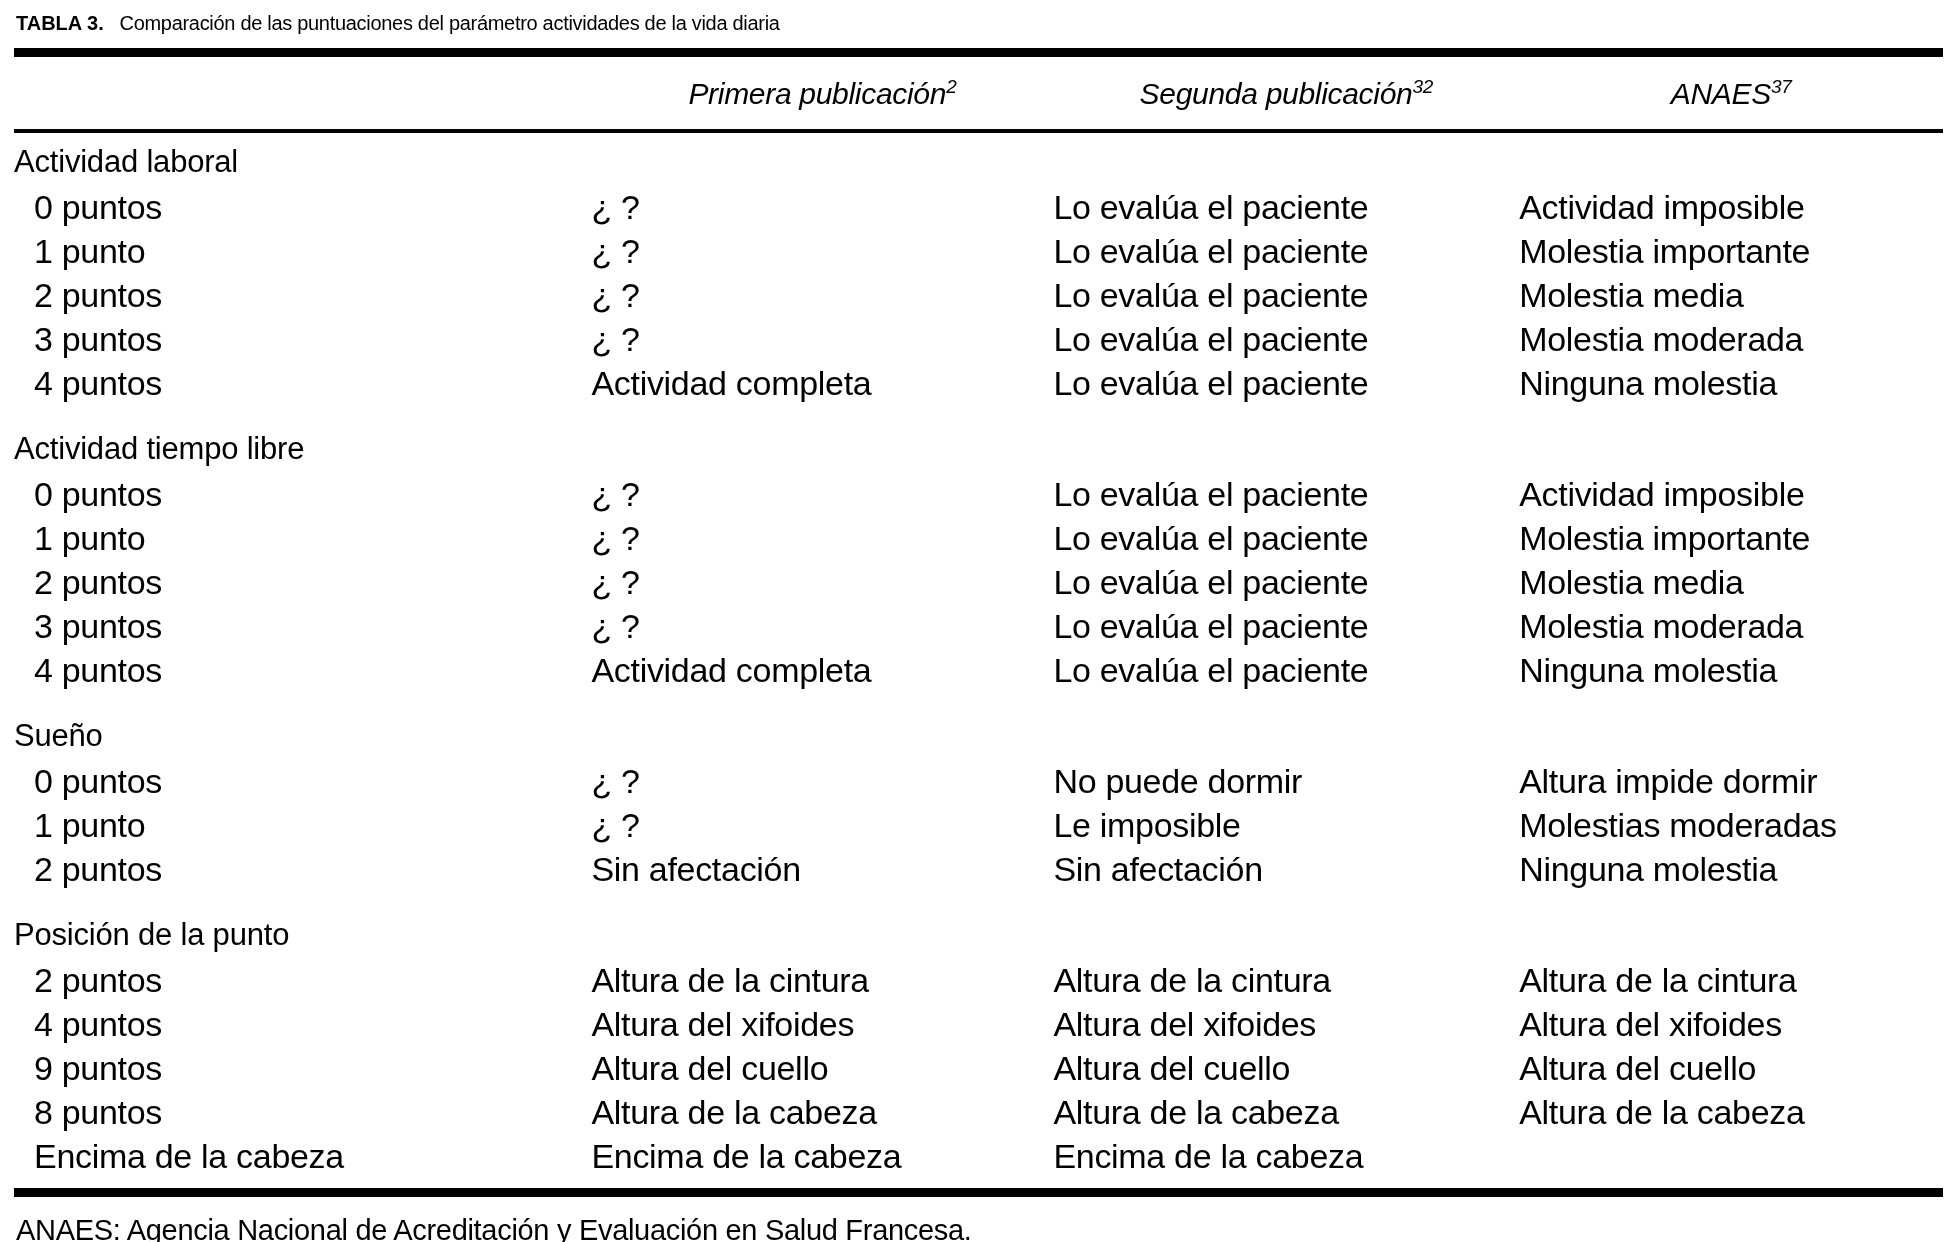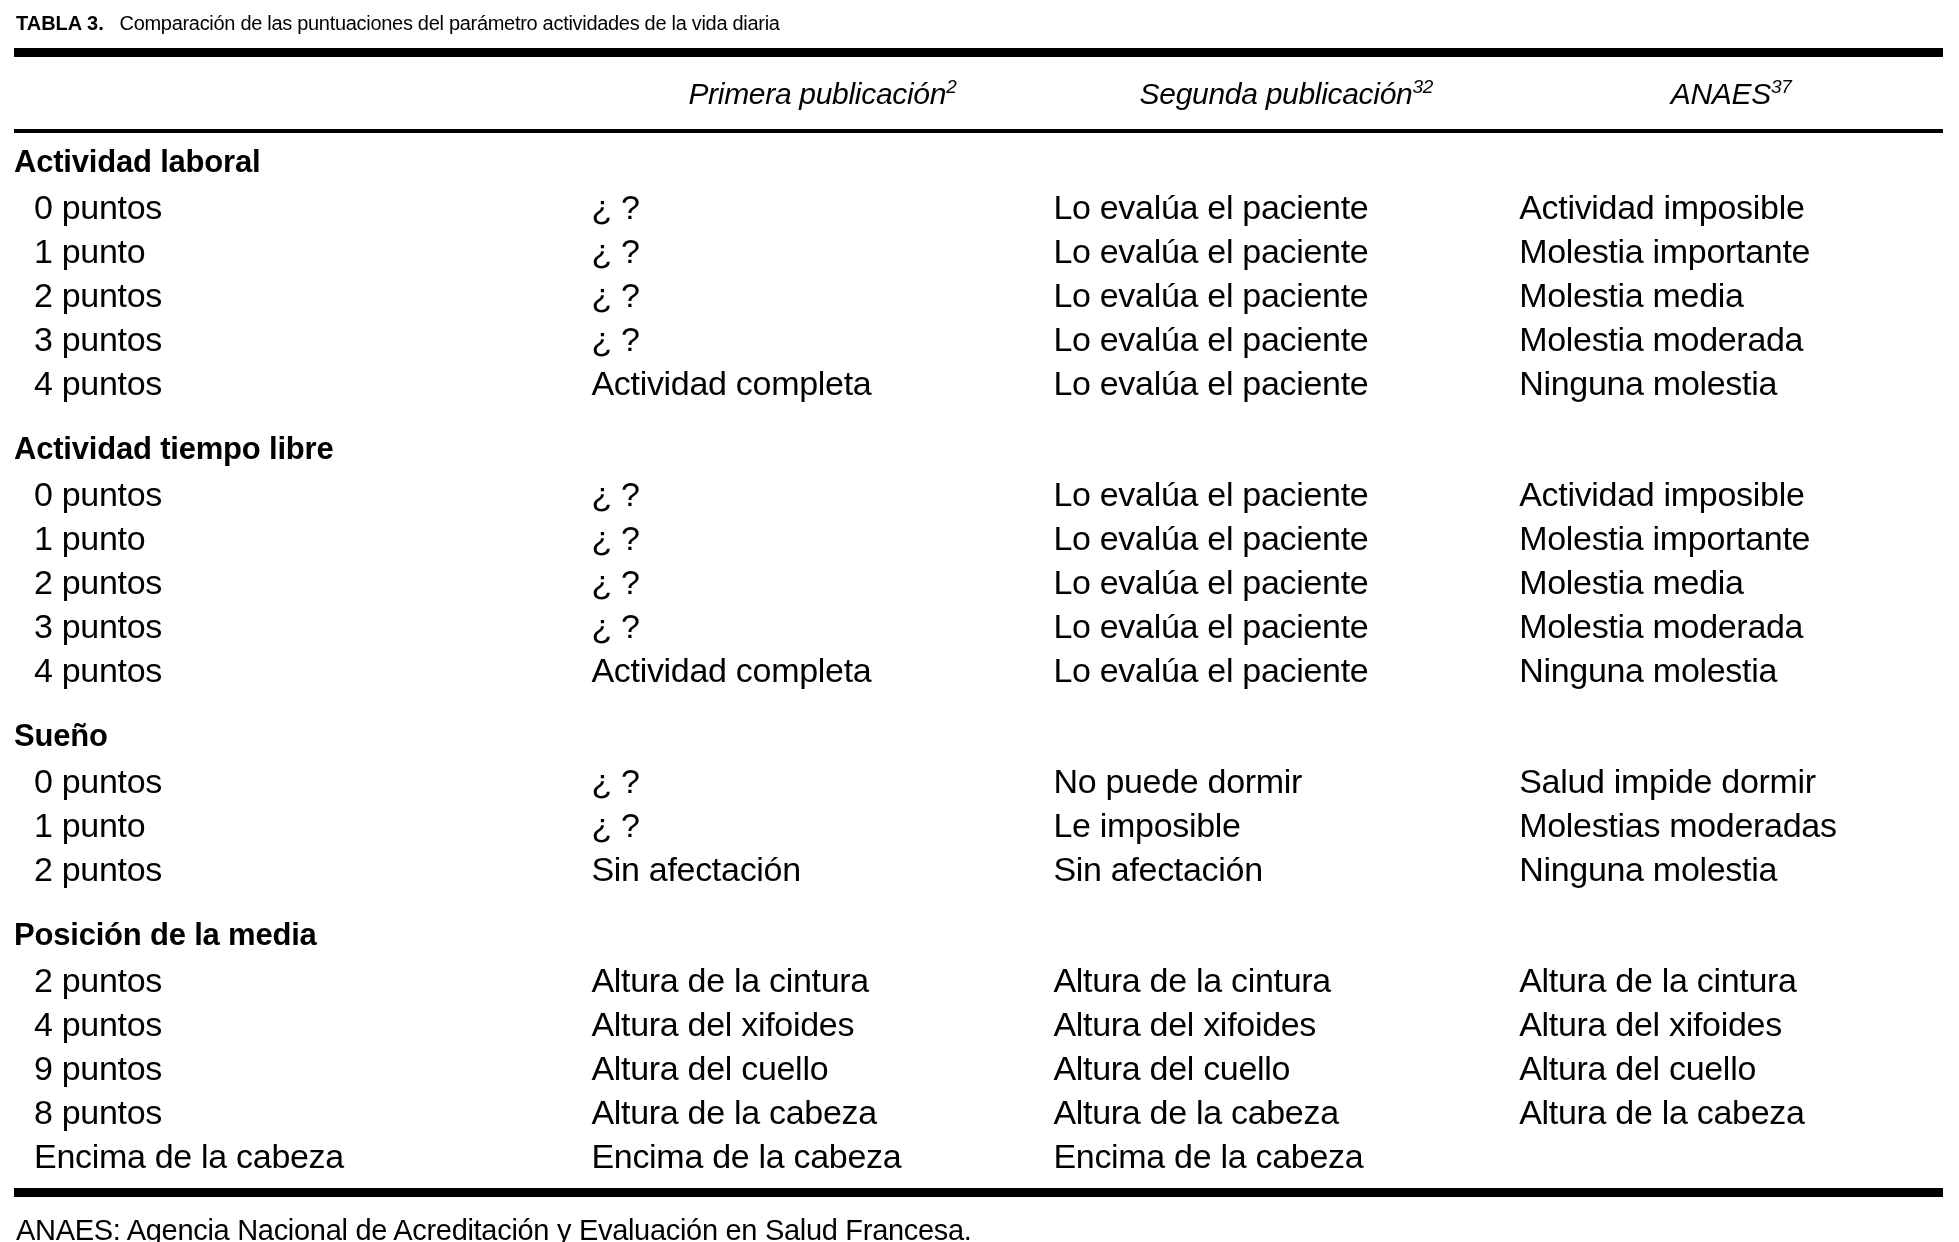--- a/index.html
+++ b/index.html
@@ -35,21 +35,21 @@
   
   .header-row {
     font-style: italic; font-size: 30px; letter-spacing: -0.3px;
     padding: 20px 0 18px;
   }
   .header-cell { text-align: center; }
   .header-cell sup { font-size: 19px; line-height: 0; }
 
   
   .section-title {
-    font-weight: bold; font-size: 31px; letter-spacing: -0.2px;
+    font-weight: normal; font-size: 31px; letter-spacing: -0.2px;
     margin-top: 21px; line-height: 46px;
   }
   #table-body .section-title:first-child { margin-top: 6px; }
   .row { font-size: 34px; letter-spacing: -0.3px; line-height: 44px; }
   .cell { white-space: nowrap; }
 
   .rule.bottom { margin-top: 10px; }
 
   
   .footnote {
@@ -138,35 +138,35 @@
         <div class="cell">4 puntos</div>
         <div class="cell">Actividad completa</div>
         <div class="cell">Lo evalúa el paciente</div>
         <div class="cell">Ninguna molestia</div>
       </div>
       <div class="section-title">Sueño</div>
       <div class="grid row">
         <div class="cell">0 puntos</div>
         <div class="cell">¿ ?</div>
         <div class="cell">No puede dormir</div>
-        <div class="cell">Salud impide dormir</div>
+        <div class="cell">Altura impide dormir</div>
       </div>
       <div class="grid row">
         <div class="cell">1 punto</div>
         <div class="cell">¿ ?</div>
         <div class="cell">Le imposible</div>
         <div class="cell">Molestias moderadas</div>
       </div>
       <div class="grid row">
         <div class="cell">2 puntos</div>
         <div class="cell">Sin afectación</div>
         <div class="cell">Sin afectación</div>
         <div class="cell">Ninguna molestia</div>
       </div>
-      <div class="section-title">Posición de la media</div>
+      <div class="section-title">Posición de la punto</div>
       <div class="grid row">
         <div class="cell">2 puntos</div>
         <div class="cell">Altura de la cintura</div>
         <div class="cell">Altura de la cintura</div>
         <div class="cell">Altura de la cintura</div>
       </div>
       <div class="grid row">
         <div class="cell">4 puntos</div>
         <div class="cell">Altura del xifoides</div>
         <div class="cell">Altura del xifoides</div>

